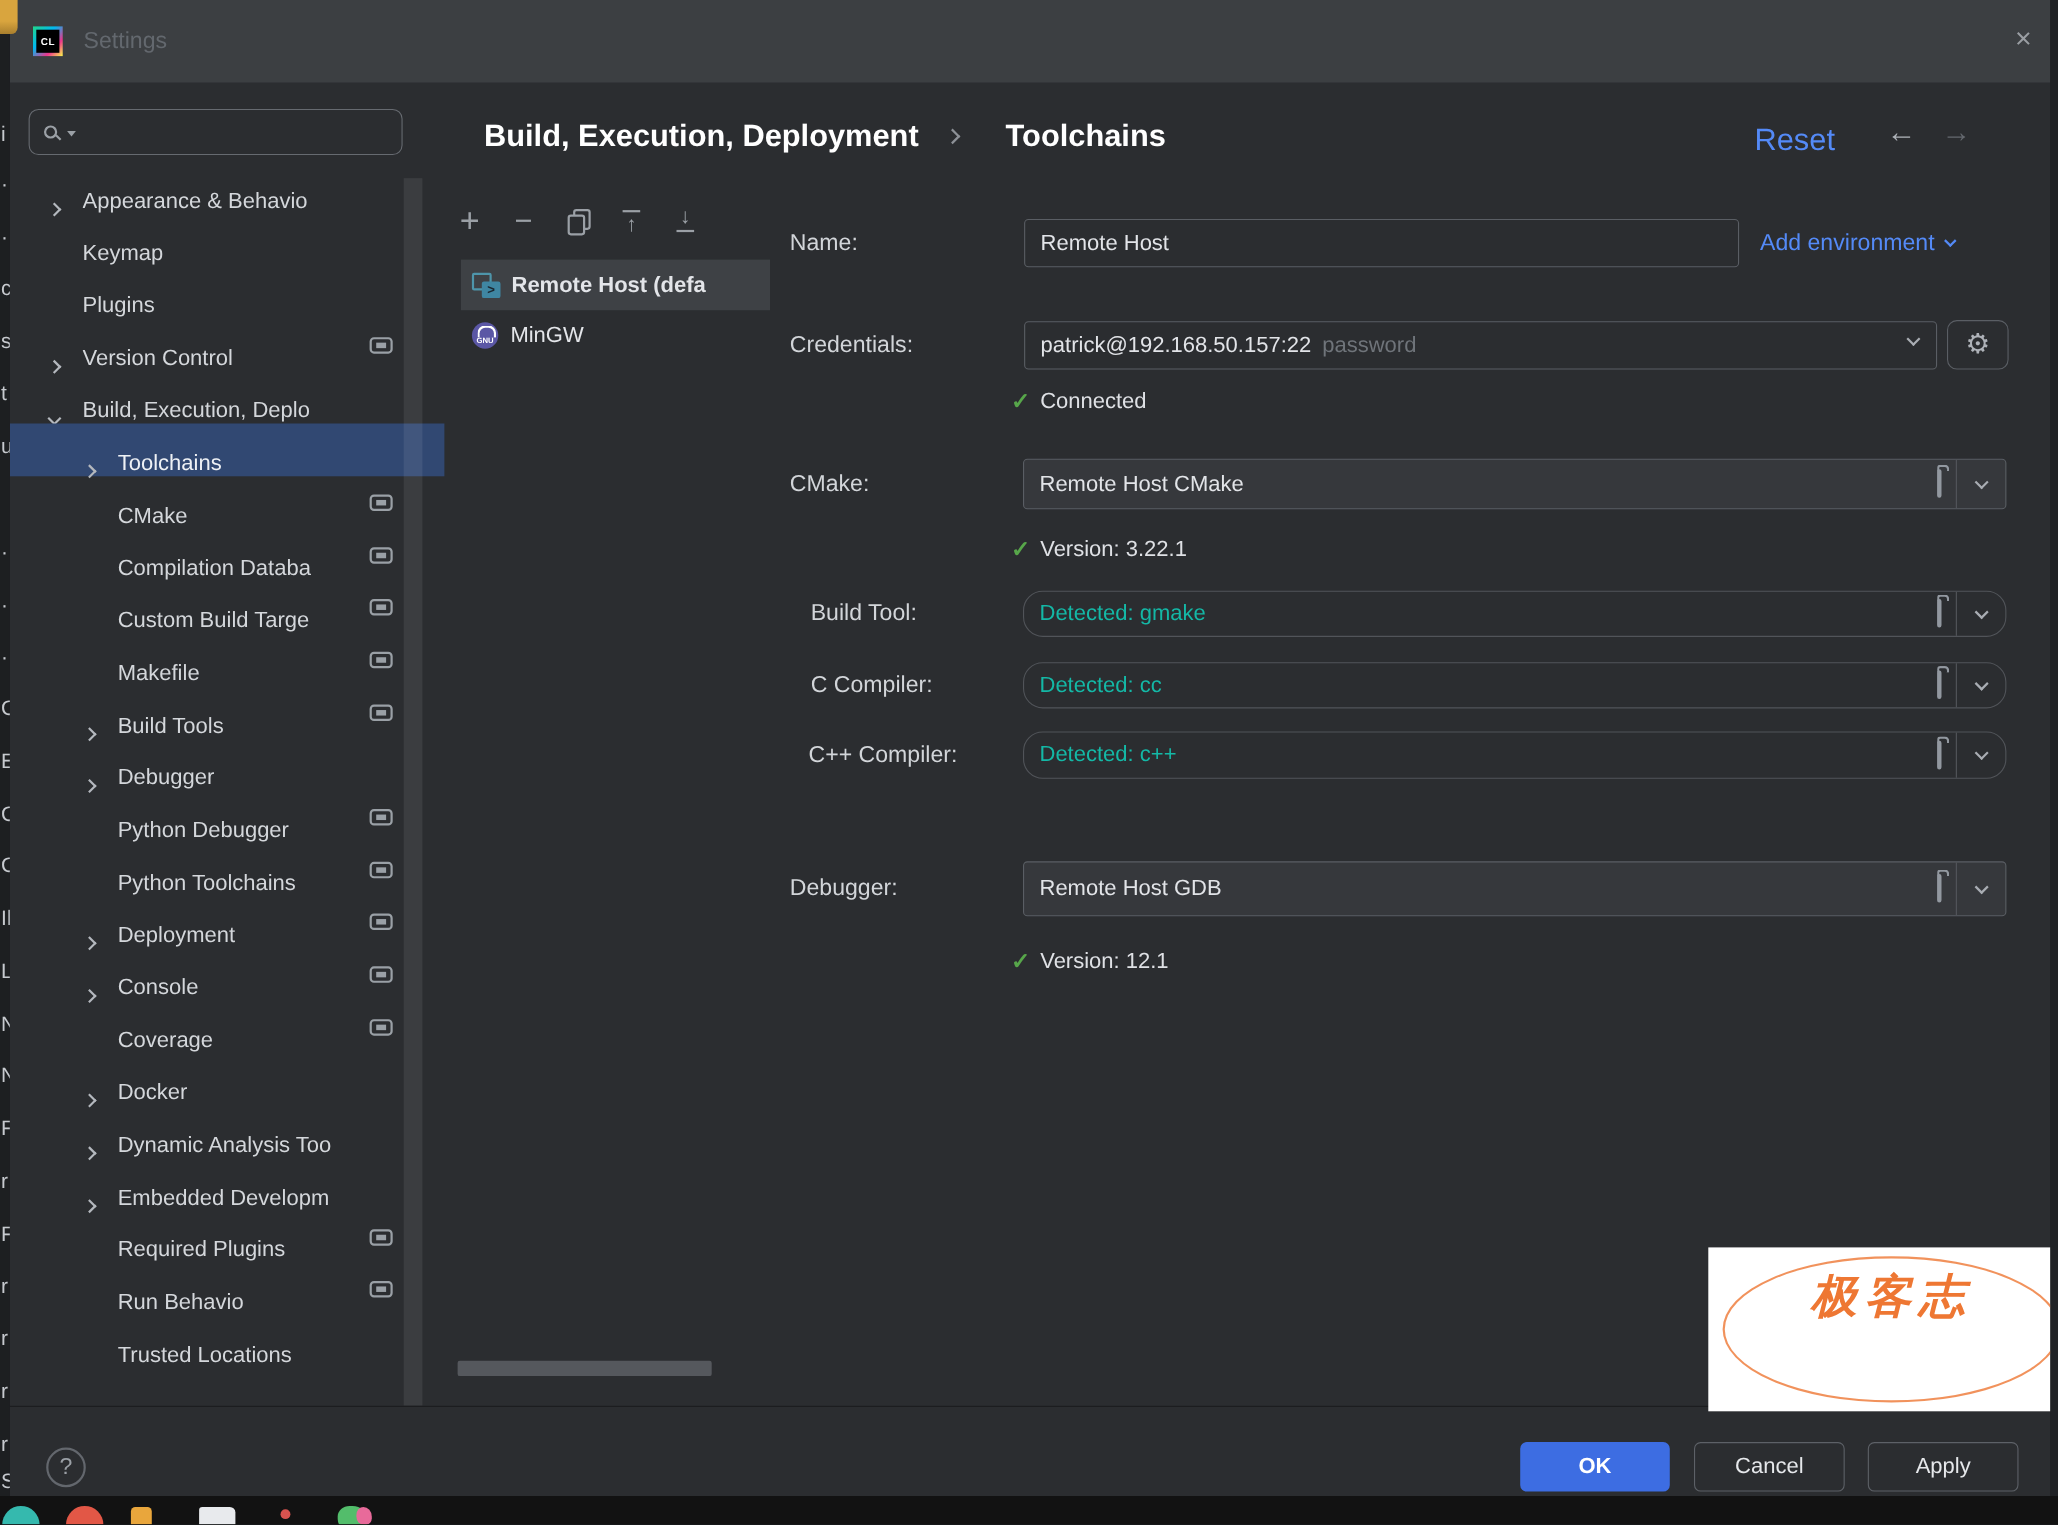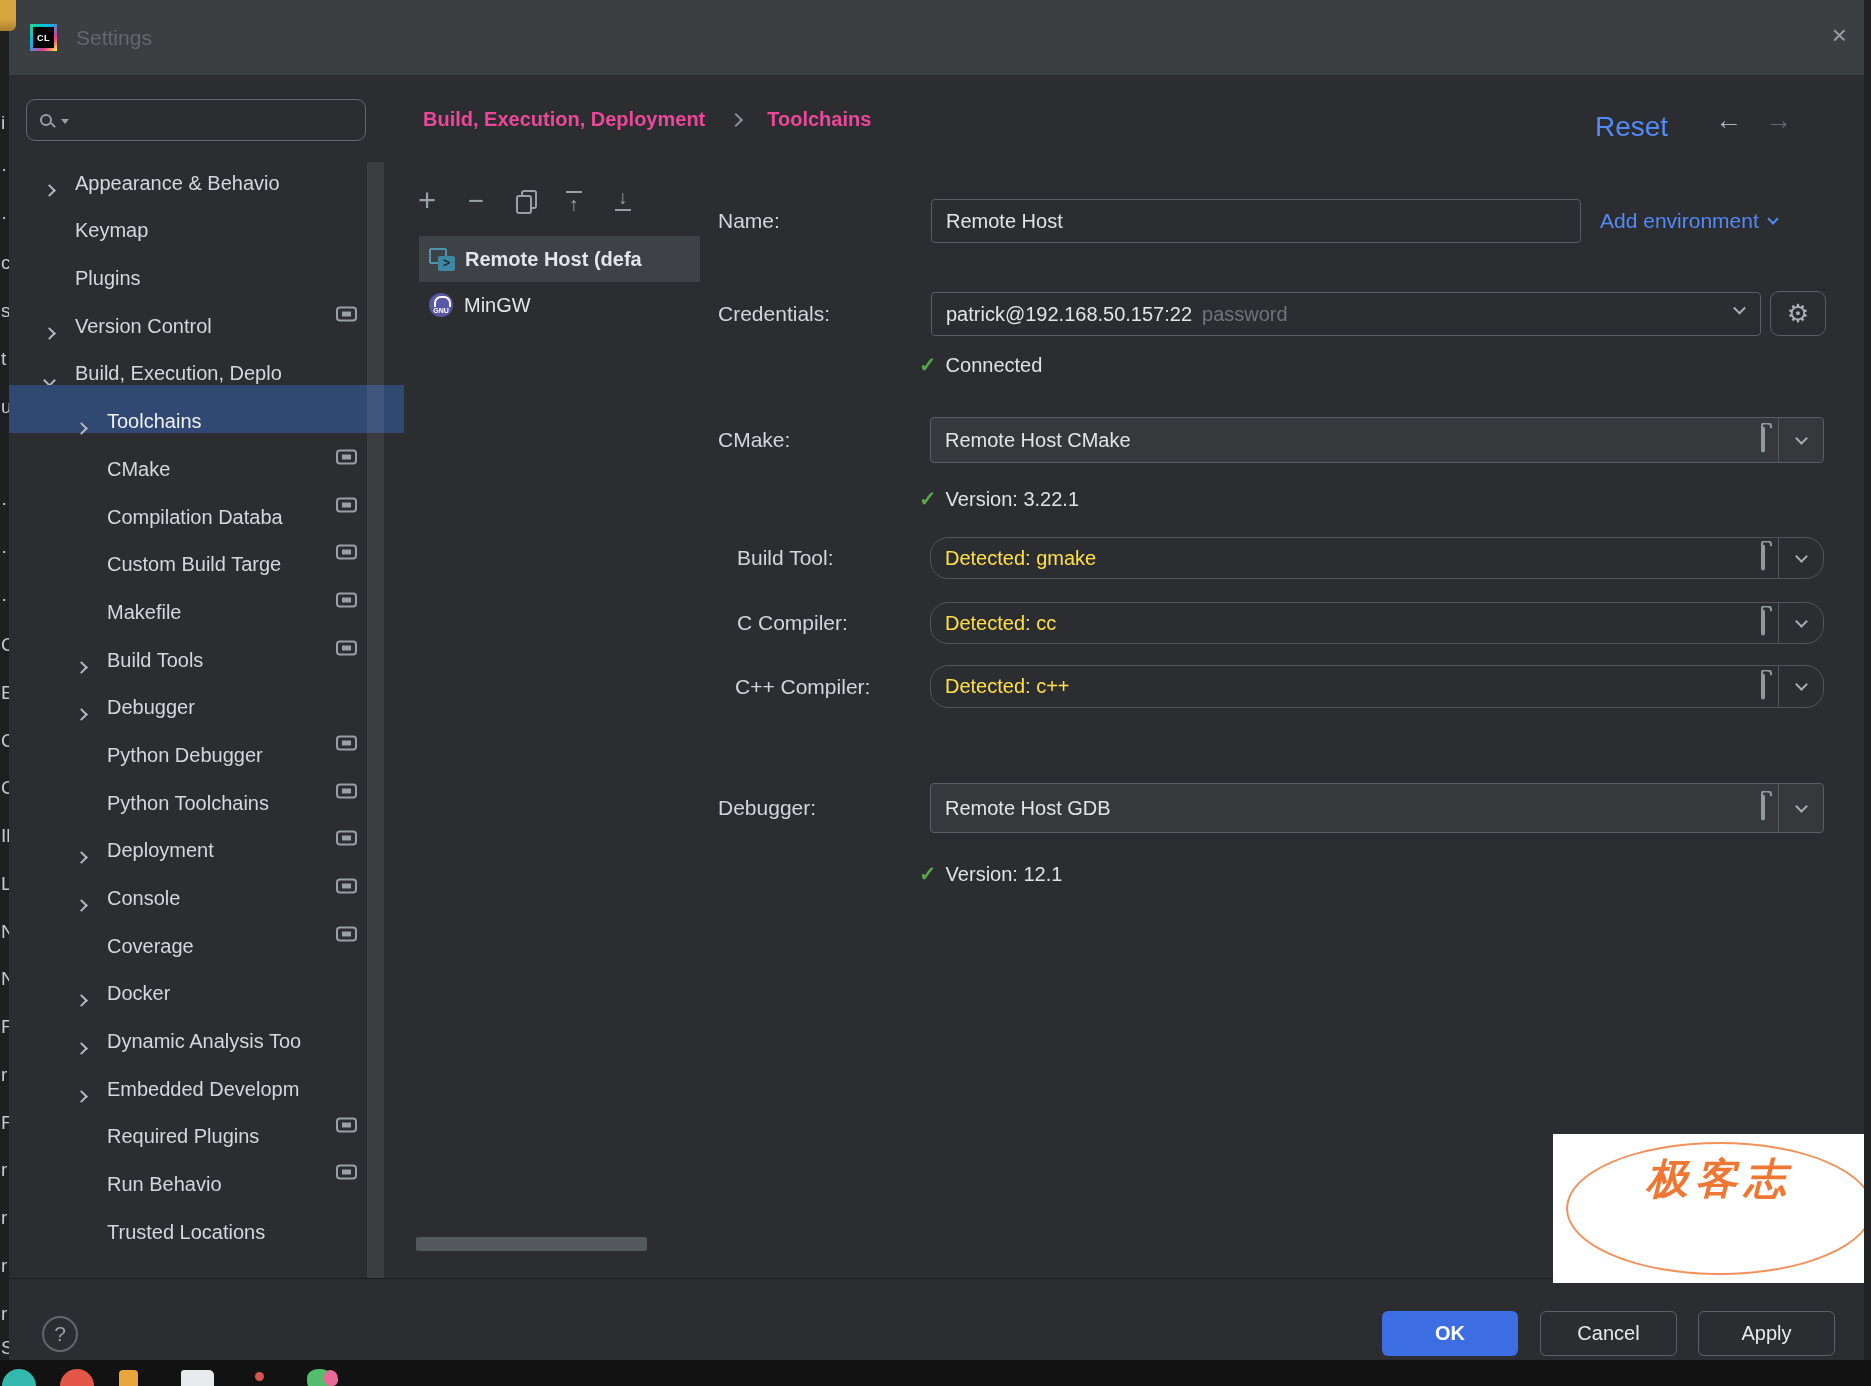--- a/index.html
+++ b/index.html
@@ -81,32 +81,32 @@
   .ic-remote::before{content:'';position:absolute;top:1px;left:1px;width:14px;height:12px;border:2px solid #4e95aa;border-radius:2px;}
   .ic-remote::after{content:'>';position:absolute;right:0;bottom:0;width:17px;height:15px;background:#3f86a2;border-radius:2px;
     color:#1b2730;font-weight:700;font-size:12px;line-height:15px;text-align:center;}
   .ic-mingw{width:24px;height:24px;margin:0 1px;border-radius:50%;background:#5b57a5;}
   .ic-mingw::before{content:'';position:absolute;top:3px;left:5px;width:13px;height:9px;border:2px solid #fff;border-bottom:none;border-radius:7px 7px 0 0;}
   .ic-mingw::after{content:'GNU';position:absolute;bottom:3px;left:0;right:0;text-align:center;font-size:7px;font-weight:700;color:#fff;}
   .h-scroll{position:absolute;left:407px;top:1162px;width:231px;height:14px;background:#55585d;border-radius:2px;}
 
   
   .breadcrumb{position:absolute;left:414px;top:33px;display:flex;align-items:center;gap:26px;}
-  .bc-item{font-size:20px;font-weight:600;color:#ec4899;}
+  .bc-item{font-size:28px;font-weight:600;color:#ffffff;margin-left:17px;}
   .bc-sep{width:10px;height:10px;border-right:2px solid #8d9197;border-bottom:2px solid #8d9197;transform:rotate(-45deg);}
   .reset-link{position:absolute;left:1586px;top:36px;font-size:28px;color:#548af7;cursor:pointer;}
   .nav-back{position:absolute;left:1706px;top:30px;font-size:27px;color:#aeb2b8;cursor:pointer;}
   .nav-fwd{position:absolute;left:1756px;top:30px;font-size:27px;color:#64686e;cursor:pointer;}
 
   
   .flabel{position:absolute;display:flex;align-items:center;font-size:21px;color:#d2d5d9;}
   .field{position:absolute;border:1.5px solid #5a5e64;border-radius:4px;display:flex;align-items:center;
     padding:0 14px;font-size:20px;color:#e2e4e8;background:transparent;}
   .field.filled{background:#36383c;}
-  .field.dim{border-color:#515459;color:#fde047;border-radius:18px;}
+  .field.dim{border-color:#515459;color:#14b8a6;border-radius:18px;}
   .hint{color:#6f747a;margin-left:10px;}
   .combo-right{position:absolute;right:0;top:0;bottom:0;width:45px;border-left:1px solid #54575c;display:flex;align-items:center;justify-content:center;}
   .sel-chev{width:9px;height:9px;border-right:2px solid #a9adb3;border-bottom:2px solid #a9adb3;transform:rotate(45deg);margin-top:-4px;}
   .combo-folder{position:absolute;right:58px;top:50%;transform:translateY(-50%);}
   .folder{position:relative;width:19px;height:14px;border:2px solid #9298a0;border-radius:3px;}
   .folder::before{content:'';position:absolute;top:-6px;left:-2px;width:7px;height:4px;border:2px solid #9298a0;border-bottom:none;border-radius:3px 4px 0 0;}
   .creds-chev{position:absolute;right:16px;top:50%;transform:translateY(-70%) rotate(45deg);}
   .gear-btn{position:absolute;left:1761px;top:216px;width:56px;height:45px;border:1.5px solid #5a5e64;border-radius:9px;
     display:flex;align-items:center;justify-content:center;cursor:pointer;}
   .gear-glyph{font-size:25px;color:#aeb2b8;line-height:1;}

